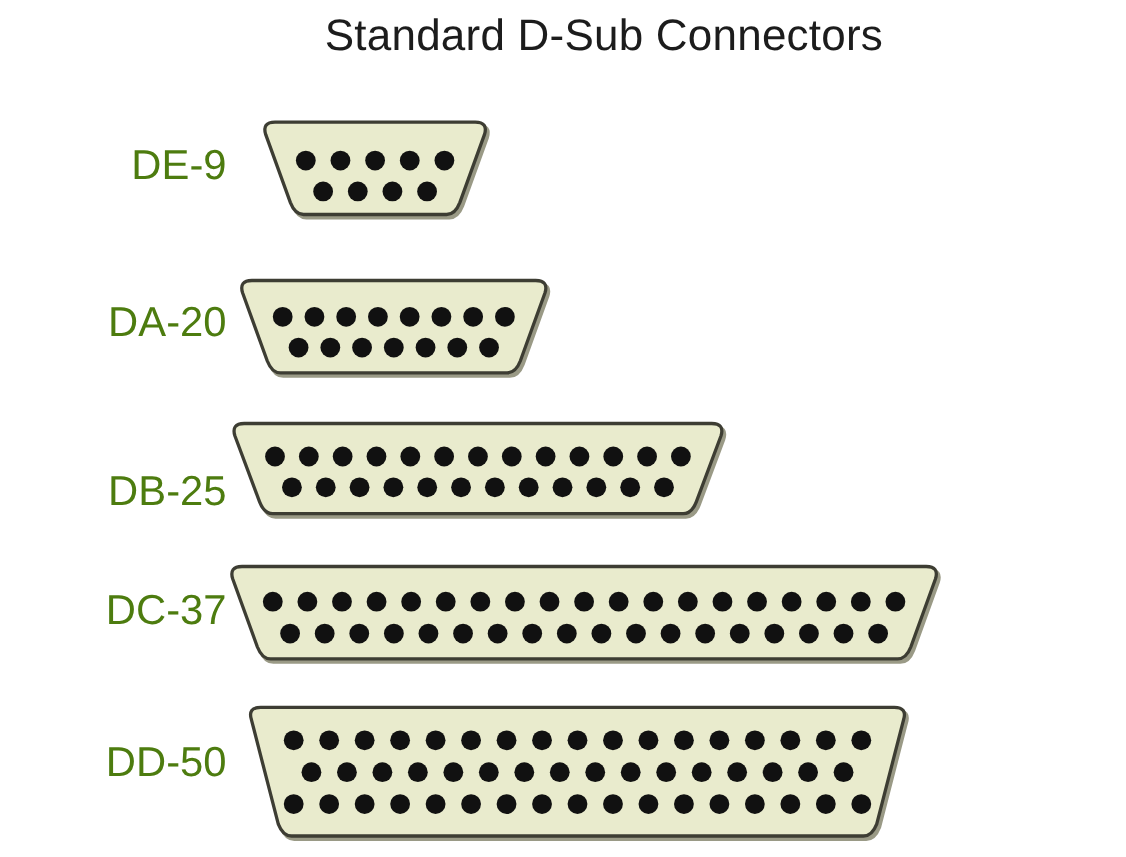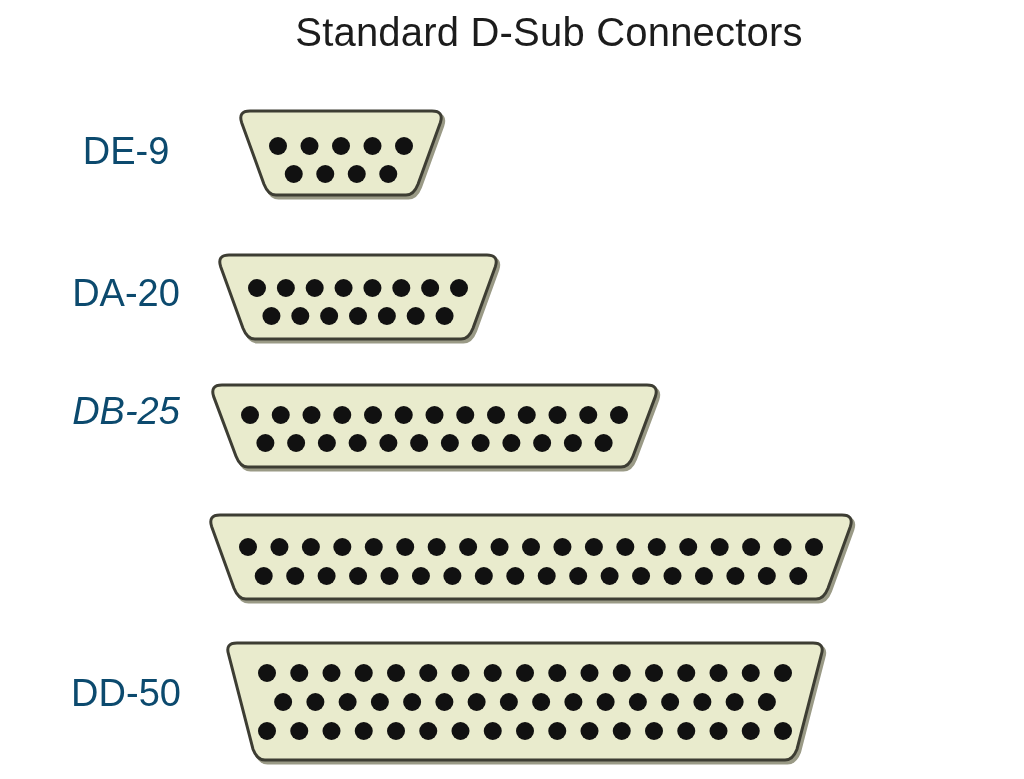--- a/index.html
+++ b/index.html
@@ -56,24 +56,24 @@
     position: absolute;
     left: 0;
     width: 1024px;
     height: 120px;
   }
 
   .connector-label {
     position: absolute;
     left: 46px;
     width: 160px;
-    text-align: center;
+    text-align: right;
     font-size: 38px;
     font-weight: 400;
-    color: #0c4a6e;
+    color: #4d7c0f;
     font-family: "Liberation Sans", "DejaVu Sans", sans-serif;
     white-space: nowrap;
   }
 
   .connector-shell {
     position: absolute;
     top: 0;
   }
 
   .connector-shell svg {
@@ -125,21 +125,21 @@
             <circle cx="83.29" cy="61" r="9" fill="#111111"></circle>
             <circle cx="112.14" cy="61" r="9" fill="#111111"></circle>
             <circle cx="141.00" cy="61" r="9" fill="#111111"></circle>
             <circle cx="169.86" cy="61" r="9" fill="#111111"></circle>
             <circle cx="198.71" cy="61" r="9" fill="#111111"></circle>
             <circle cx="227.57" cy="61" r="9" fill="#111111"></circle>
           </svg>
         </div>
       </div>
       <div class="connector-row" style="top: 0px;">
-        <div class="connector-label" style="top: 390px; font-style: italic;">DB-25</div>
+        <div class="connector-label" style="top: 426px;">DB-25</div>
         <div class="connector-shell" style="left: 207px; top: 382px;">
           <svg width="455" height="88" viewBox="-3 -3 455 88">
             <path d="M 12 0 H 437 Q 449 0 445.4 11.399999999999999 L 423 71.2 Q 418.8 82 411 82 H 38 Q 30.2 82 26 71.2 L 3.5999999999999996 11.399999999999999 Q 0 0 12 0 Z" transform="translate(2.5,3)" fill="#9a9a86" stroke="#9a9a86" stroke-width="3"></path>
             <path d="M 12 0 H 437 Q 449 0 445.4 11.399999999999999 L 423 71.2 Q 418.8 82 411 82 H 38 Q 30.2 82 26 71.2 L 3.5999999999999996 11.399999999999999 Q 0 0 12 0 Z" fill="#e9ebcd" stroke="#3d3d33" stroke-width="3" stroke-linejoin="round"></path>
             <circle cx="40.00" cy="30" r="9" fill="#111111"></circle>
             <circle cx="70.75" cy="30" r="9" fill="#111111"></circle>
             <circle cx="101.50" cy="30" r="9" fill="#111111"></circle>
             <circle cx="132.25" cy="30" r="9" fill="#111111"></circle>
             <circle cx="163.00" cy="30" r="9" fill="#111111"></circle>
             <circle cx="193.75" cy="30" r="9" fill="#111111"></circle>
@@ -159,20 +159,21 @@
             <circle cx="239.88" cy="58" r="9" fill="#111111"></circle>
             <circle cx="270.63" cy="58" r="9" fill="#111111"></circle>
             <circle cx="301.38" cy="58" r="9" fill="#111111"></circle>
             <circle cx="332.13" cy="58" r="9" fill="#111111"></circle>
             <circle cx="362.88" cy="58" r="9" fill="#111111"></circle>
             <circle cx="393.63" cy="58" r="9" fill="#111111"></circle>
           </svg>
         </div>
       </div>
       <div class="connector-row" style="top: 0px;">
+        <div class="connector-label" style="top: 534px;">DC-37</div>
         <div class="connector-shell" style="left: 205px; top: 512px;">
           <svg width="652" height="90" viewBox="-3 -3 652 90">
             <path d="M 12 0 H 634 Q 646 0 642.4 11.399999999999999 L 620 73.2 Q 615.8 84 608 84 H 38 Q 30.2 84 26 73.2 L 3.5999999999999996 11.399999999999999 Q 0 0 12 0 Z" transform="translate(2.5,3)" fill="#9a9a86" stroke="#9a9a86" stroke-width="3"></path>
             <path d="M 12 0 H 634 Q 646 0 642.4 11.399999999999999 L 620 73.2 Q 615.8 84 608 84 H 38 Q 30.2 84 26 73.2 L 3.5999999999999996 11.399999999999999 Q 0 0 12 0 Z" fill="#e9ebcd" stroke="#3d3d33" stroke-width="3" stroke-linejoin="round"></path>
             <circle cx="40.00" cy="32" r="9" fill="#111111"></circle>
             <circle cx="71.44" cy="32" r="9" fill="#111111"></circle>
             <circle cx="102.89" cy="32" r="9" fill="#111111"></circle>
             <circle cx="134.33" cy="32" r="9" fill="#111111"></circle>
             <circle cx="165.78" cy="32" r="9" fill="#111111"></circle>
             <circle cx="197.22" cy="32" r="9" fill="#111111"></circle>

